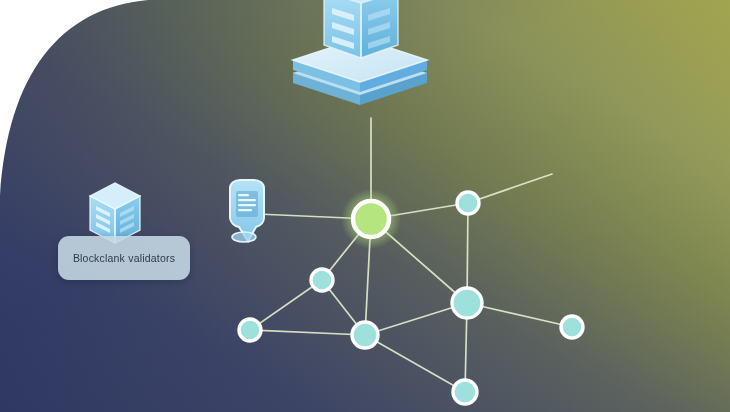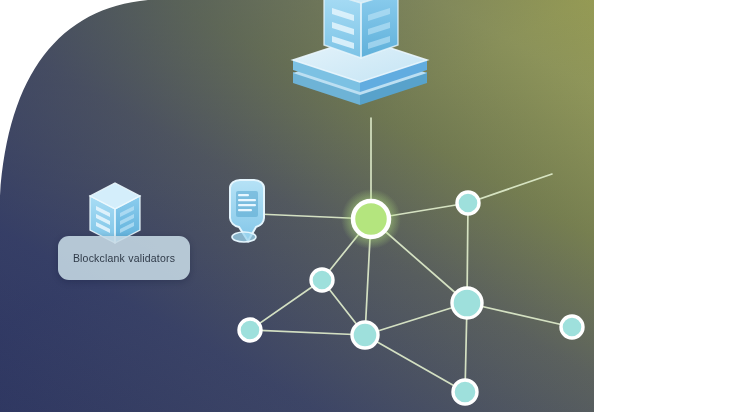--- a/index.html
+++ b/index.html
@@ -2,21 +2,21 @@
 <html><head>
 <meta charset="utf-8">
 <style>
   html, body {
     margin: 0;
     padding: 0;
     background: #ffffff;
   }
   #canvas {
     position: relative;
-    width: 594px;
+    width: 730px;
     height: 412px;
     overflow: hidden;
     font-family: "Liberation Sans", sans-serif;
     background: #ffffff;
   }
   #bg-svg, #net-svg {
     position: absolute;
     top: 0; left: 0;
     width: 730px;
     height: 412px;

